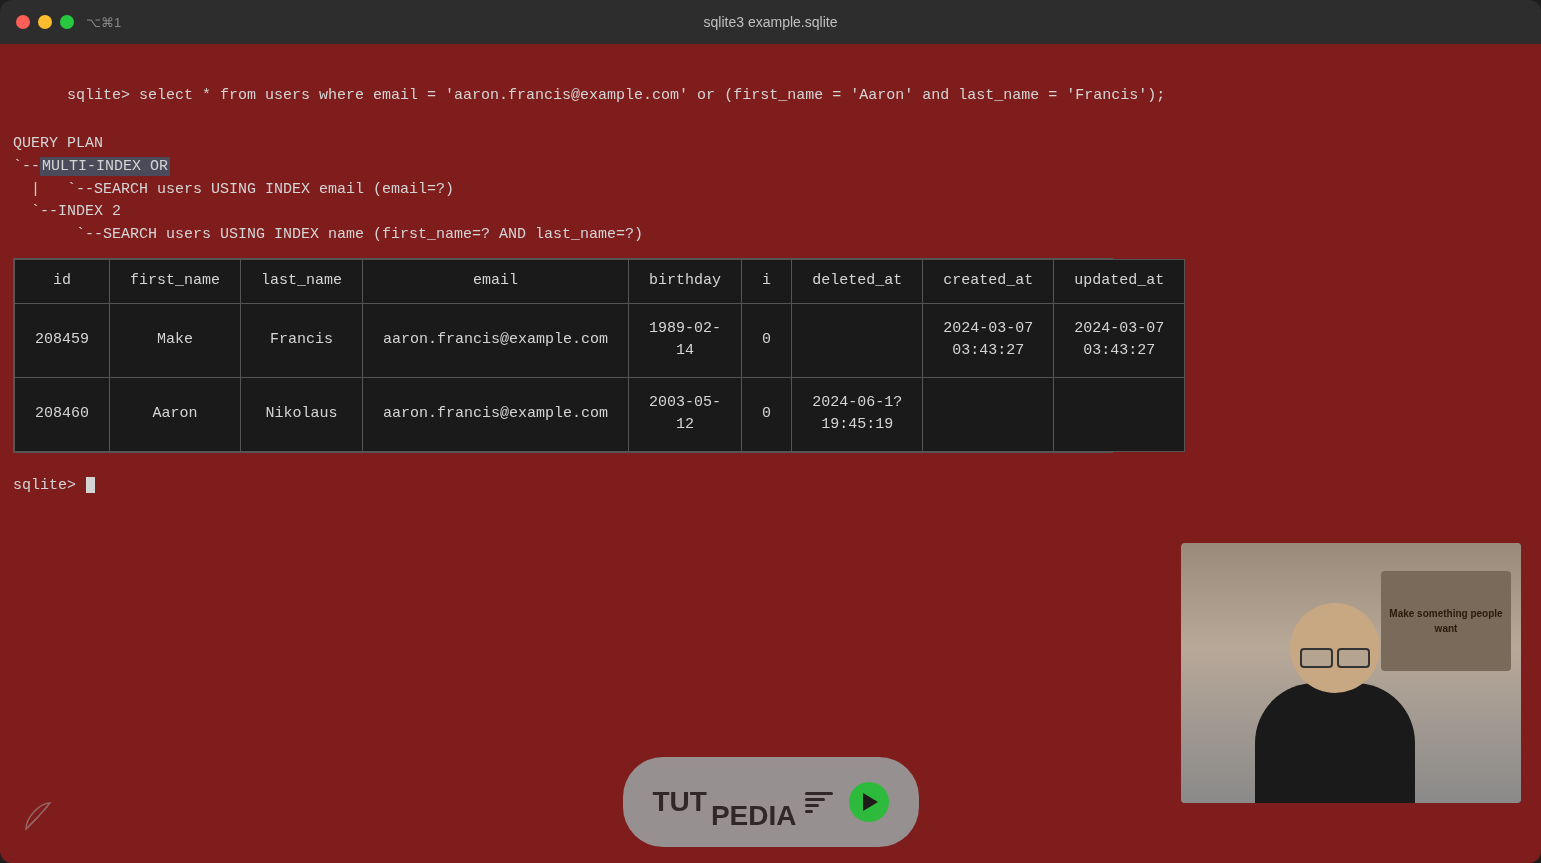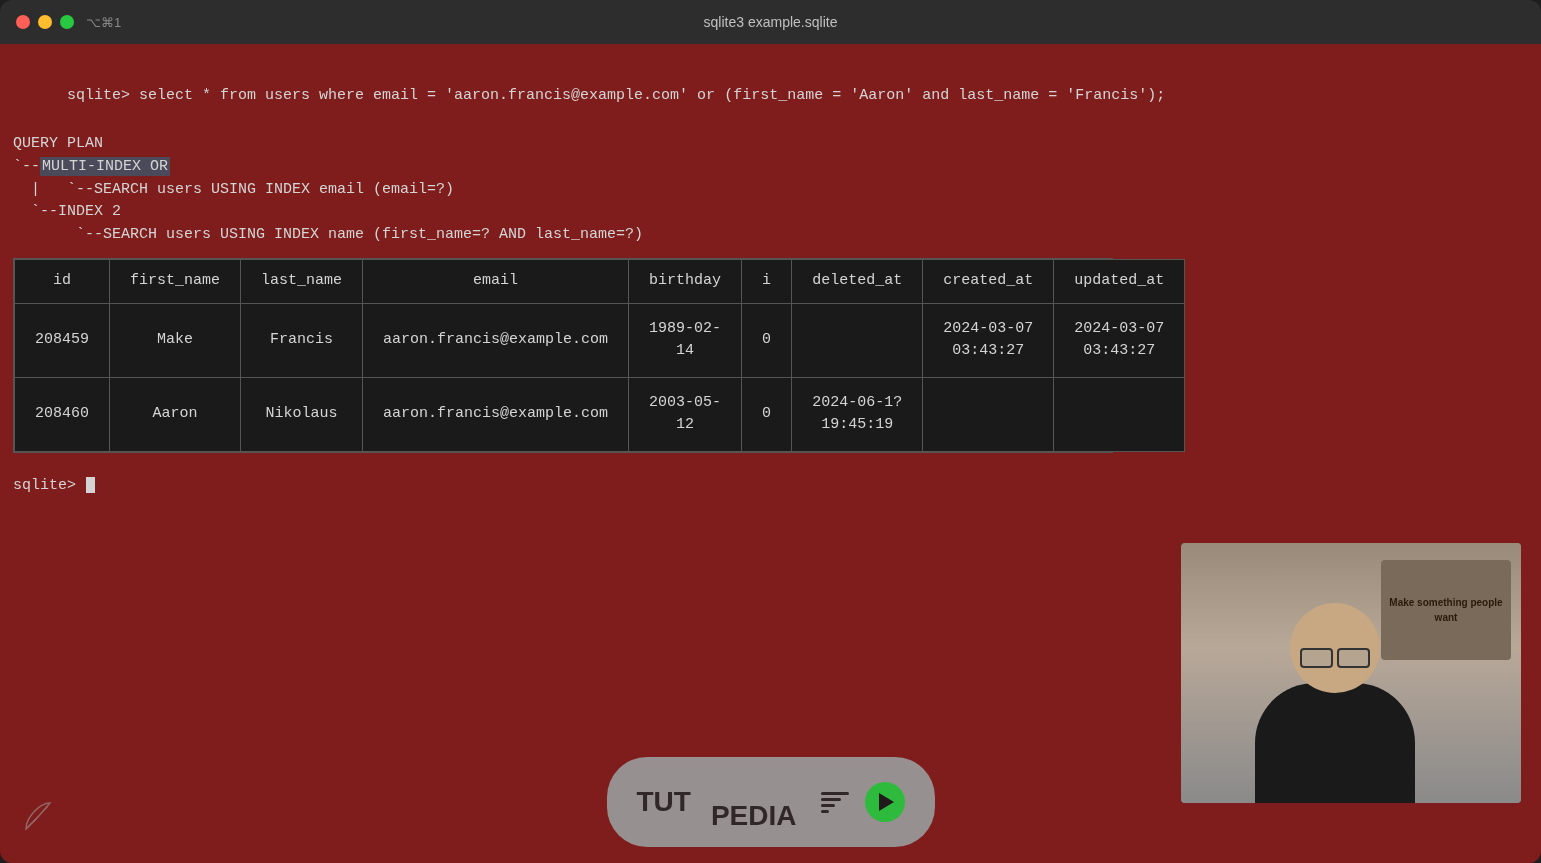--- a/index.html
+++ b/index.html
@@ -230,21 +230,21 @@
       top: 0;
       left: 0;
       right: 0;
       bottom: 0;
       background: 
         linear-gradient(180deg, #9a8a7a 0%, #b8a898 40%, #8a8a8a 100%);
     }
 
     .shelf-area {
       position: absolute;
-      top: 17px;
+      top: 28px;
       right: 10px;
       width: 130px;
       height: 100px;
       background: #7a6a5a;
       border-radius: 4px;
       display: flex;
       flex-direction: column;
       align-items: center;
       justify-content: center;
       gap: 4px;
@@ -273,21 +273,21 @@
       gap: 8px;
       opacity: 0.92;
     }
 
     .logo-text {
       font-size: 28px;
       font-weight: bold;
       font-family: -apple-system, BlinkMacSystemFont, sans-serif;
       display: flex;
       align-items: center;
-      gap: 20px;
+      gap: 4px;
     }
 
     .logo-tut {
       color: #2a2a2a;
     }
 
     .logo-pedia {
       color: #2a2a2a;
       margin-top: 28px;
     }

